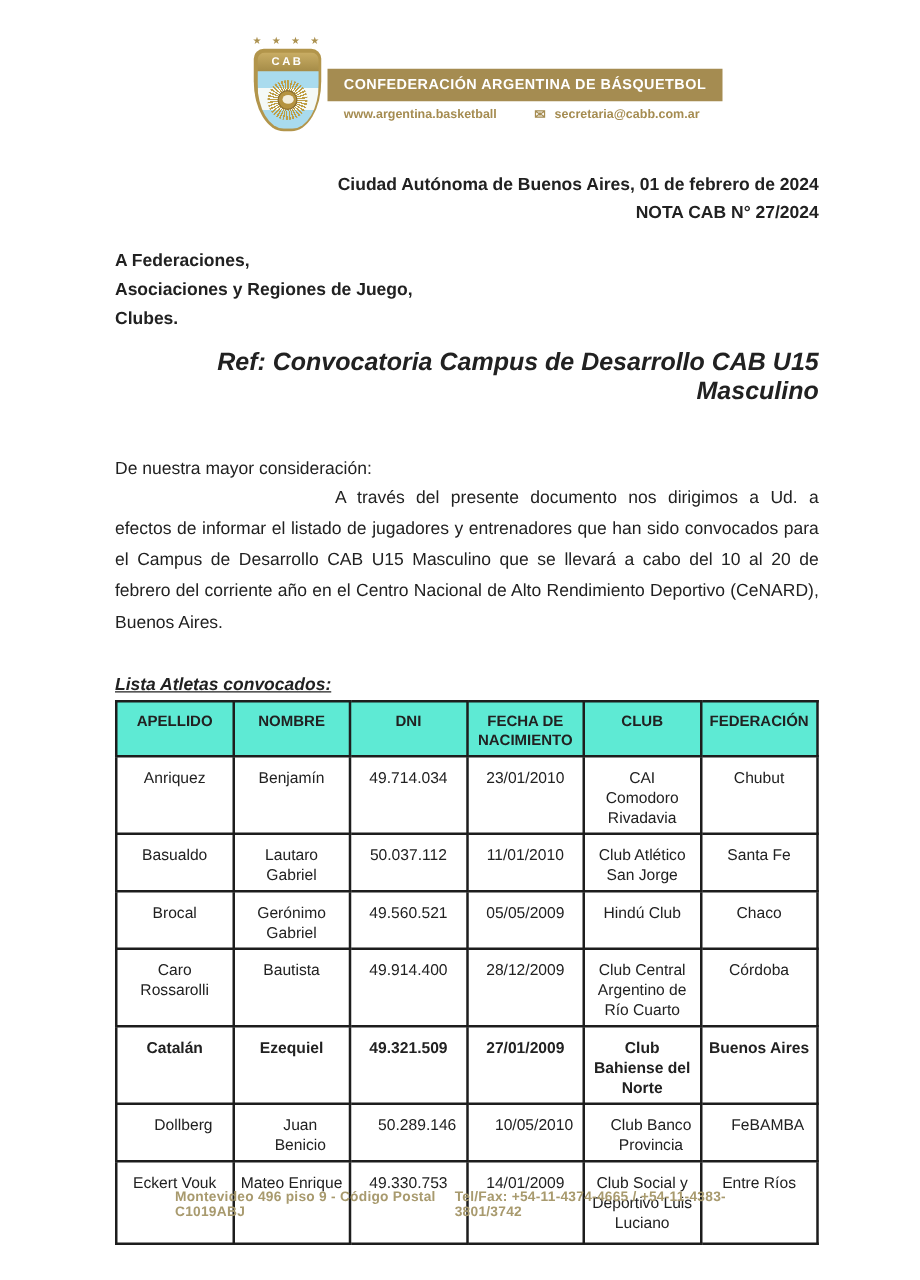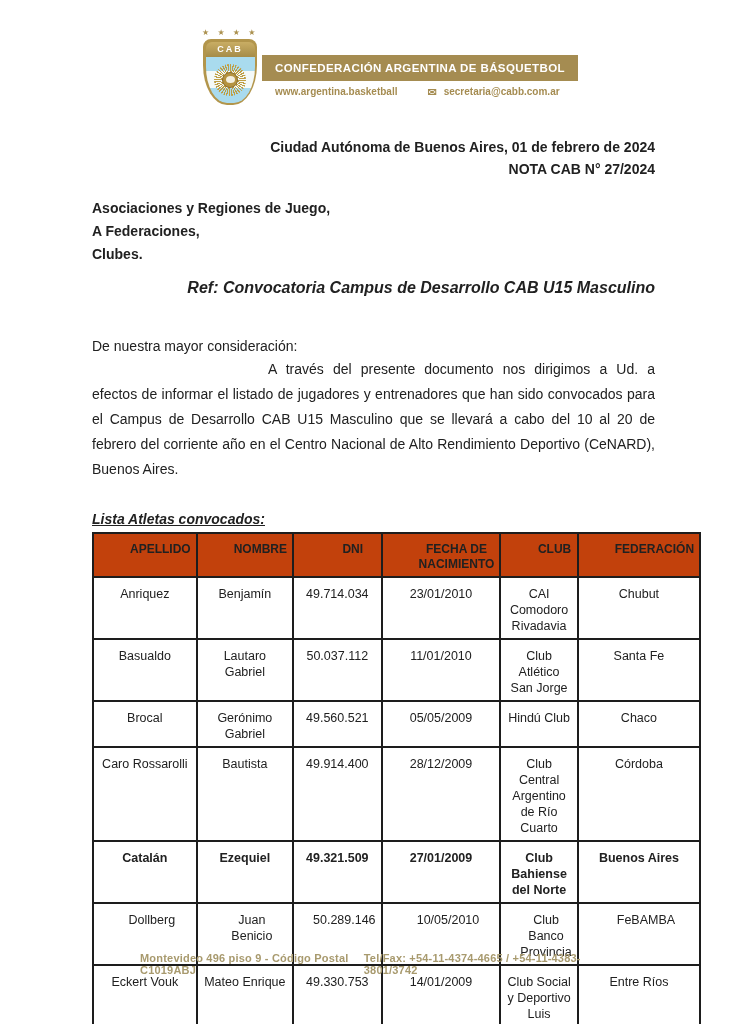--- a/index.html
+++ b/index.html
@@ -63,21 +63,21 @@
     display: flex; align-items: center; gap: 7px;
     margin: 5px 0 0 13px;
     color: #a58c51; font-weight: bold; font-size: 10px;
   }
   .contact-line .spacer { width: 16px; }
   .envelope { font-size: 11px; line-height: 10px; }
 
   
   .date-block { margin-top: 24px; text-align: right; font-weight: bold; font-size: 14px; line-height: 22px; }
   .addressee { margin-top: 17px; font-weight: bold; font-size: 14px; line-height: 23px; }
-  .ref-line { margin-top: 13px; text-align: right; font-weight: bold; font-style: italic; font-size: 16px; }
+  .ref-line { margin-top: 13px; text-align: right; font-weight: bold; font-style: italic; font-size: 20px; }
   .salutation { margin-top: 41px; font-size: 14px; }
   .body-par {
     margin-top: 3px; font-size: 14px; line-height: 25px;
     text-align: justify; text-indent: 176px;
   }
   .list-title {
     margin-top: 29px;
     font-weight: bold; font-style: italic; font-size: 14px;
     text-decoration: underline;
   }
@@ -89,25 +89,24 @@
     font-size: 12.5px;
   }
   table.athletes th, table.athletes td {
     border: 2px solid #1d1d1d;
     text-align: center; vertical-align: top;
     padding: 8px 5px 4px;
     line-height: 16px;
     width: 16.666%;
   }
   table.athletes th {
-    background: #c2410c;
+    background: #5eead4;
     font-weight: bold; font-size: 12px;
     line-height: 15px;
     height: 40px;
-    padding-left: 36px;
   }
   tbody tr:nth-child(1) td { height: 46px; }
   tbody tr:nth-child(2) td { height: 46px; }
   tbody tr:nth-child(3) td { height: 46px; }
   tbody tr:nth-child(4) td { height: 55px; }
   tbody tr:nth-child(5) td { height: 59px; font-weight: bold; }
   tbody tr:nth-child(6) td { height: 44px; padding-left: 19px; }
   tbody tr:nth-child(7) td { height: 66px; }
 
   
@@ -150,22 +149,22 @@
       </div>
     </div>
   </header>
 
   <div class="date-block">
     <div>Ciudad Autónoma de Buenos Aires, 01 de febrero de 2024</div>
     <div>NOTA CAB N° 27/2024</div>
   </div>
 
   <div class="addressee">
+    <div>A Federaciones,</div>
     <div>Asociaciones y Regiones de Juego,</div>
-    <div>A Federaciones,</div>
     <div>Clubes.</div>
   </div>
 
   <div class="ref-line">Ref: Convocatoria Campus de Desarrollo CAB U15 Masculino</div>
 
   <div class="salutation">De nuestra mayor consideración:</div>
   <p class="body-par">A través del presente documento nos dirigimos a Ud. a efectos de informar el listado de jugadores y entrenadores que han sido convocados para el Campus de Desarrollo CAB U15 Masculino que se llevará a cabo del 10 al 20 de febrero del corriente año en el Centro Nacional de Alto Rendimiento Deportivo (CeNARD), Buenos Aires.</p>
 
   <div class="list-title">Lista Atletas convocados:</div>
 

